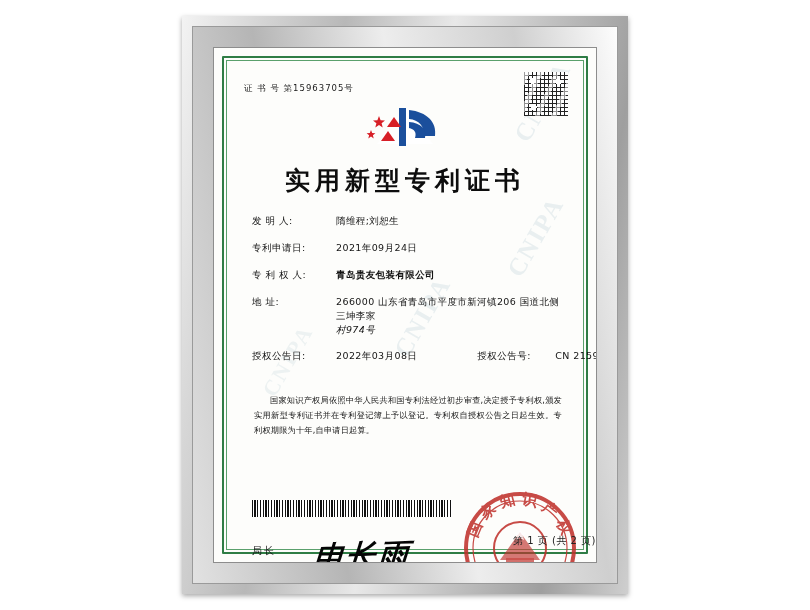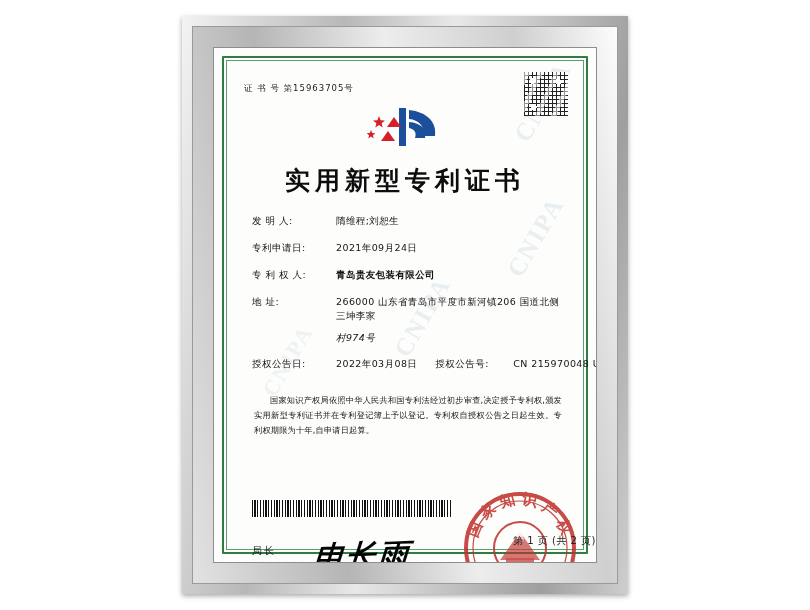--- a/index.html
+++ b/index.html
@@ -182,21 +182,21 @@
   }
   .field-value {
     flex: 1;
     letter-spacing: 0.4px;
   }
   .field-value.bold { font-weight: bold; }
   .field-row.two-col .field-value { flex: 0 0 auto; text-align: center; }
   .field-label2 {
     width: 78px;
     flex: 0 0 78px;
-    margin-left: 18px;
+    margin-left: 60px;
     letter-spacing: 0.5px;
   }
   .addr-line2 {
     margin-left: 84px;
     letter-spacing: 0.4px;
     line-height: 14px;
   }
 
   
   .paras {
@@ -323,21 +323,21 @@
             <div class="field-row">
               <div class="field-label">专利申请日:</div>
               <div class="field-value">2021年09月24日</div>
             </div>
 
             <div class="field-row">
               <div class="field-label">专 利 权 人:</div>
               <div class="field-value bold">青岛贵友包装有限公司</div>
             </div>
 
-            <div class="field-row" style="margin-bottom:8px;">
+            <div class="field-row" style="margin-bottom:0;">
               <div class="field-label">地          址:</div>
               <div class="field-value">266000  山东省青岛市平度市新河镇206 国道北侧三坤李家</div>
             </div>
             <div class="addr-line2" style="margin-bottom:12px;font-style:italic;">村974号</div>
 
             <div class="field-row two-col">
               <div class="field-label">授权公告日:</div>
               <div class="field-value">2022年03月08日</div>
               <div class="field-label2">授权公告号:</div>
               <div class="field-value">CN 215970048 U</div>

